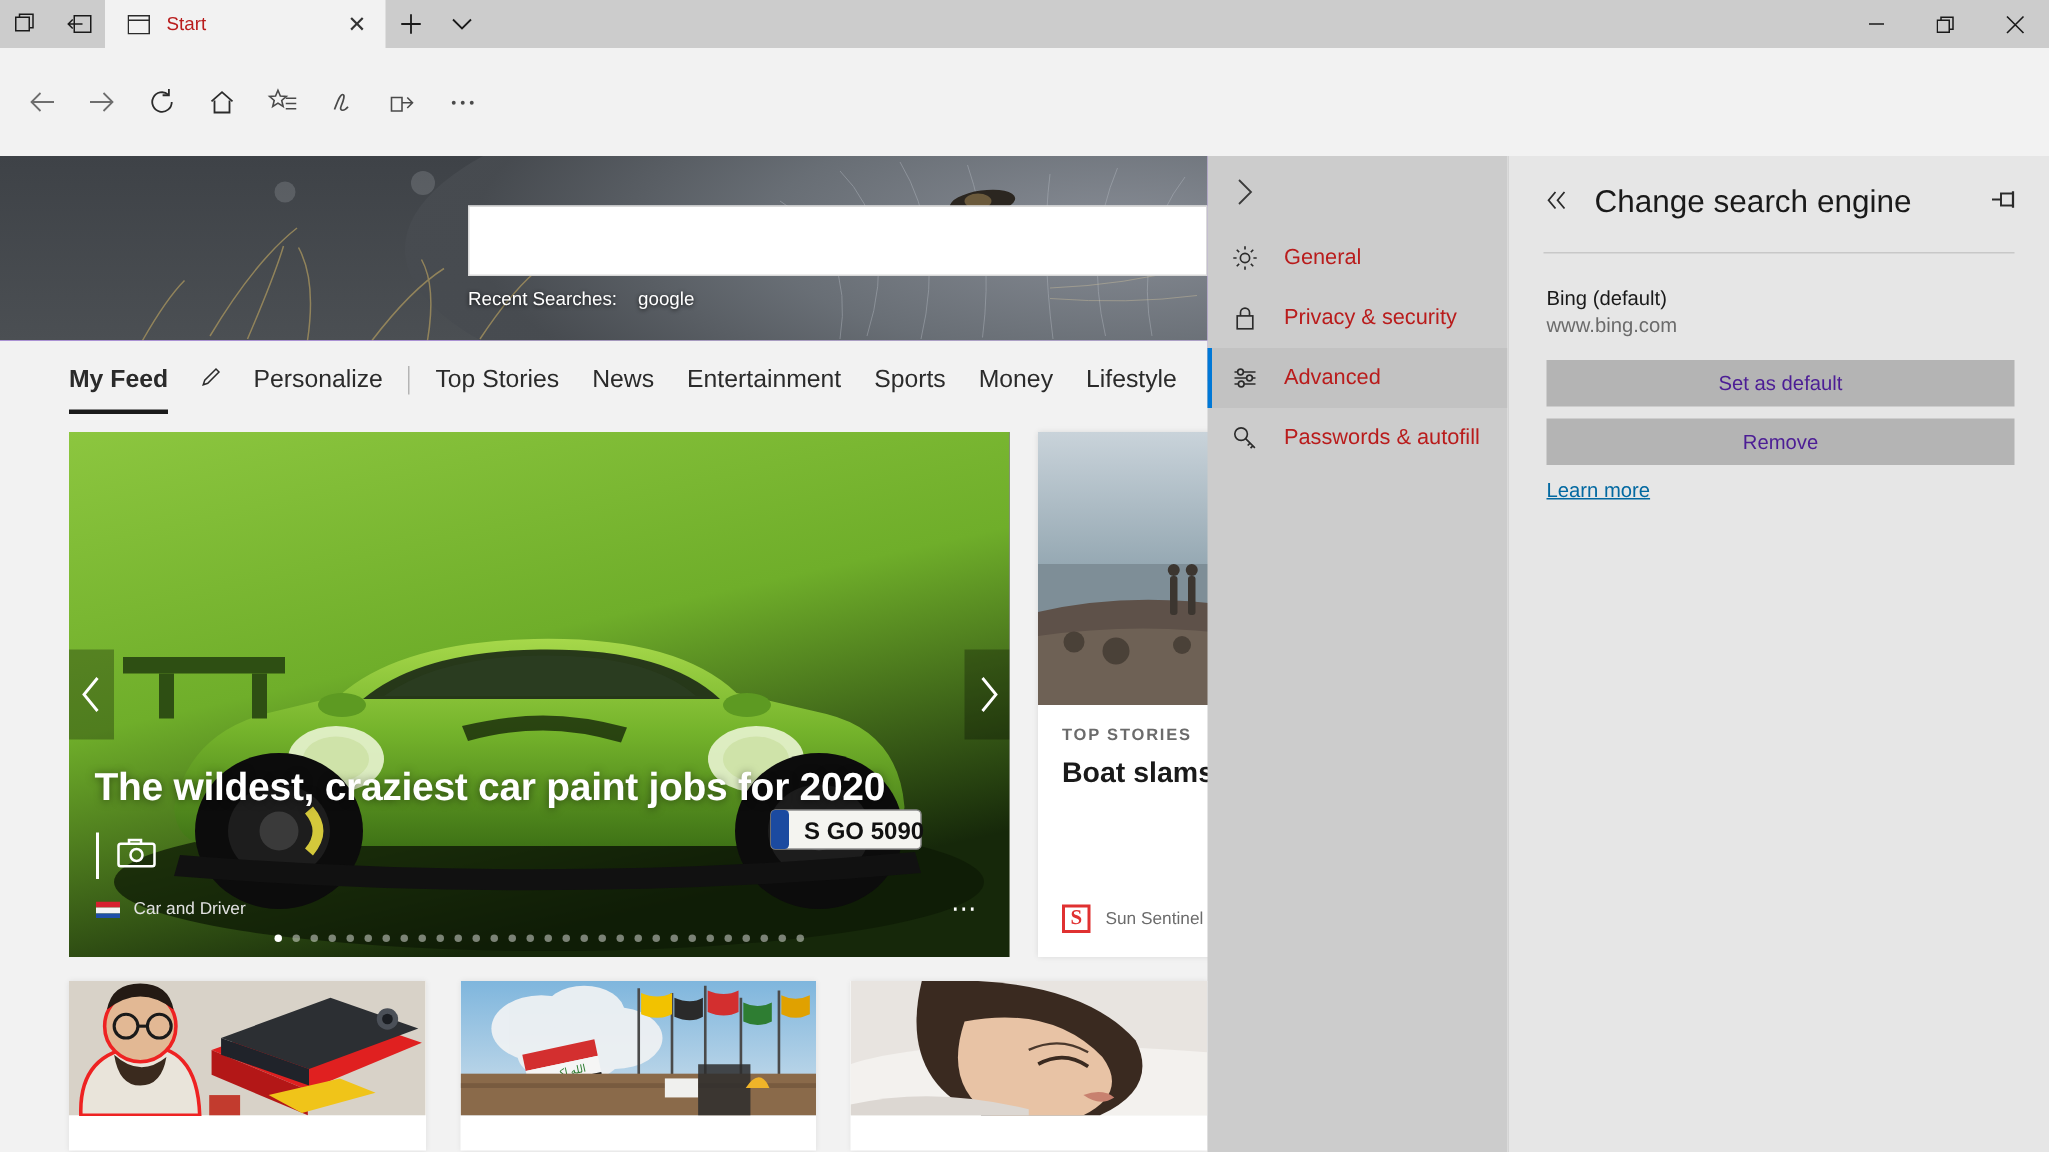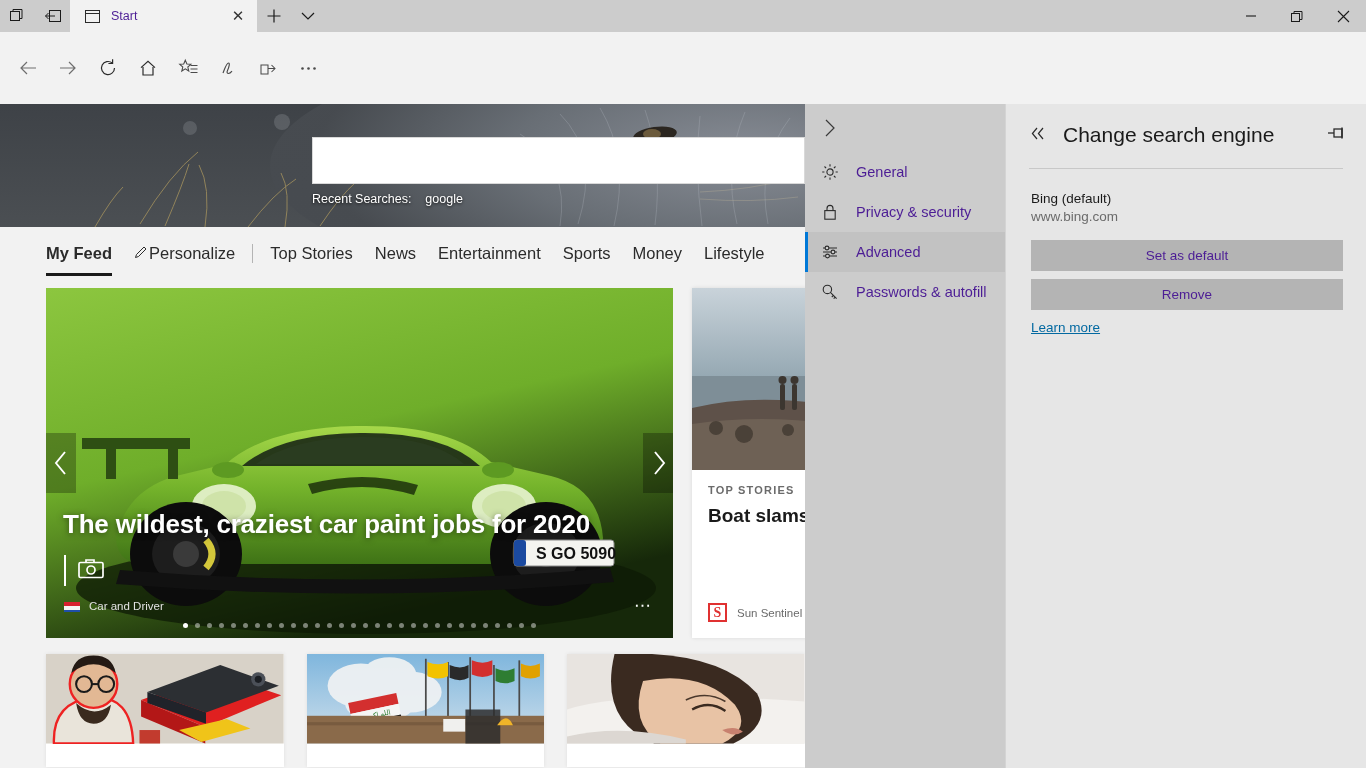--- a/index.html
+++ b/index.html
@@ -23,21 +23,21 @@
   }
   .tab {
     width: 187px; height: 32px;
     background: #f2f2f2;
     display: flex; align-items: center;
     padding: 0 6px 0 13px;
     position: relative;
   }
   .tab-ico { width: 18px; height: 18px; display:flex; align-items:center; justify-content:center; }
   .tab-title {
-    flex: 1; font-size: 12.5px; color: #4c1d95;
+    flex: 1; font-size: 12.5px; color: #b91c1c;
     padding-left: 10px; white-space: nowrap; overflow: hidden;
   }
   .tab-close {
     width: 26px; height: 26px; display:flex; align-items:center; justify-content:center;
     font-size: 15px; color: #333; font-weight: 300;
   }
   .newtab, .tabmenu {
     width: 34px; height: 32px; display: flex; align-items: center; justify-content: center;
     color: #1a1a1a;
   }
@@ -122,21 +122,21 @@
   .fn-item {
     font-size: 16.5px; color: #2b2b2b; white-space: nowrap;
     padding: 0 11px; position: relative; height: 40px;
     display: flex; align-items: center;
   }
   .fn-item.active { font-weight: bold; padding-left: 0; }
   .fn-item.active::after {
     content:""; position:absolute; left:0; right:11px; bottom: -2px;
     height: 2.5px; background: #1a1a1a;
   }
-  .fn-pencil { display:flex; align-items:center; gap:1px; }
+  .fn-pencil { display:flex; align-items:center; gap:21px; }
   .fn-divider { width:1px; height:19px; background:#b4b4b4; margin: 0 6px; }
 
   
   .feed { position: absolute; top: 176px; left: 0; width: 805px; bottom: 0; }
   .card-big {
     position: absolute; left: 46px; top: 8px; width: 627px; height: 350px;
     background: #1c2e08; overflow: hidden;
   }
   .car-img { position:absolute; inset:0; }
   .card-big-title {
@@ -204,21 +204,21 @@
     position: absolute; top: 104px; left: 805px; width: 200px; height: 664px;
     background: #cccccc;
   }
   .sn-back {
     height: 48px; display: flex; align-items: center; padding-left: 18px;
     color: #3a3a3a;
   }
   .sn-item {
     height: 40px; display: flex; align-items: center;
     padding-left: 15px; gap: 17px; position: relative;
-    font-size: 14.5px; color: #4c1d95;
+    font-size: 14.5px; color: #b91c1c;
   }
   .sn-item.sel { background: #c2c2c2; }
   .sn-item.sel::before {
     content:""; position:absolute; left:0; top:0; bottom:0; width:3px; background:#0078d7;
   }
   .sn-ico { width: 19px; height: 19px; display:flex; align-items:center; justify-content:center; flex:0 0 auto; color:#2b2b2b;}
 
   
   .settings-panel {
     position: absolute; top: 104px; left: 1005px; width: 361px; height: 664px;

